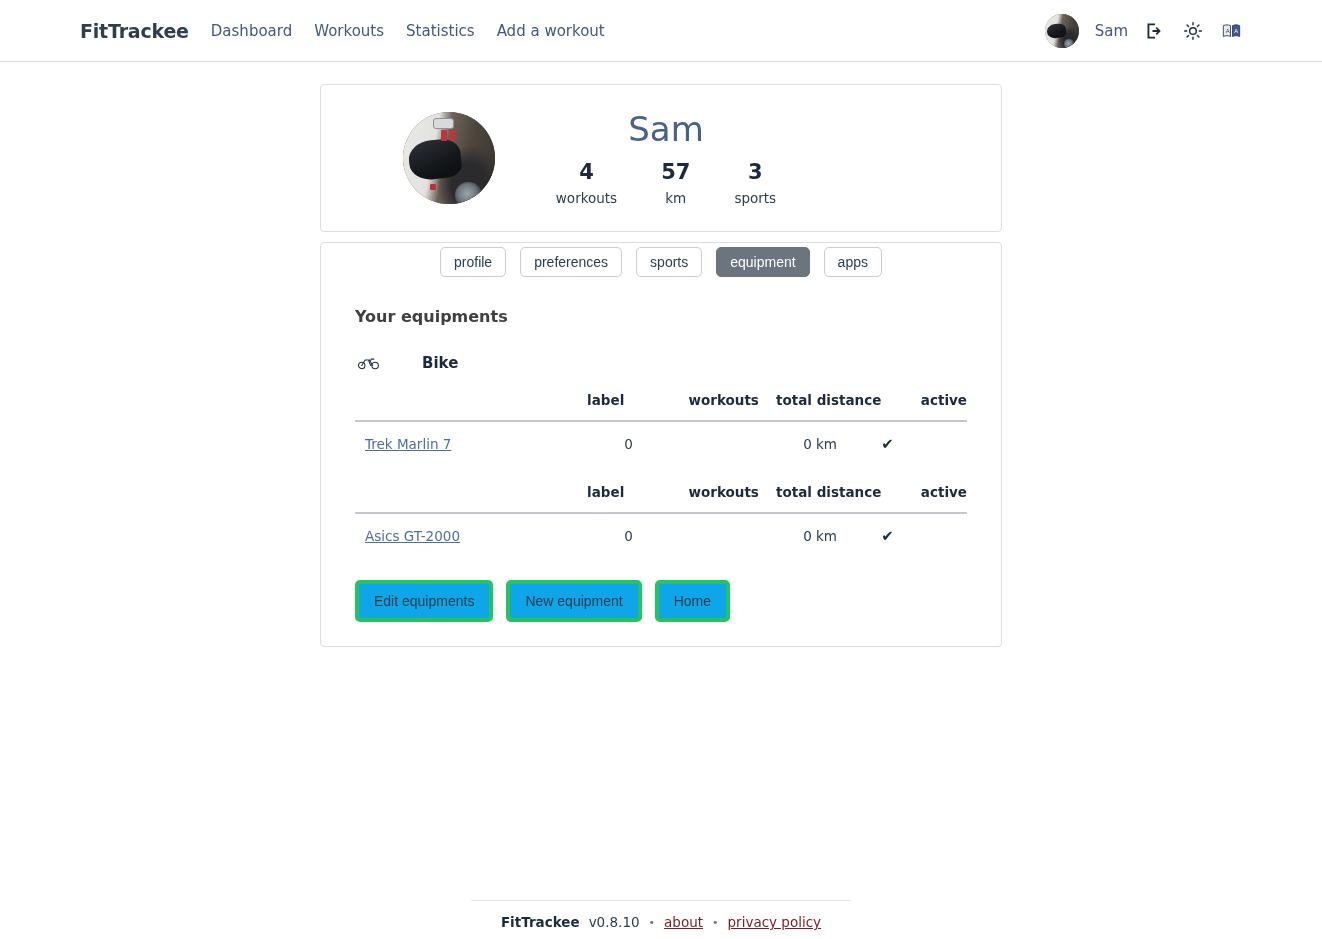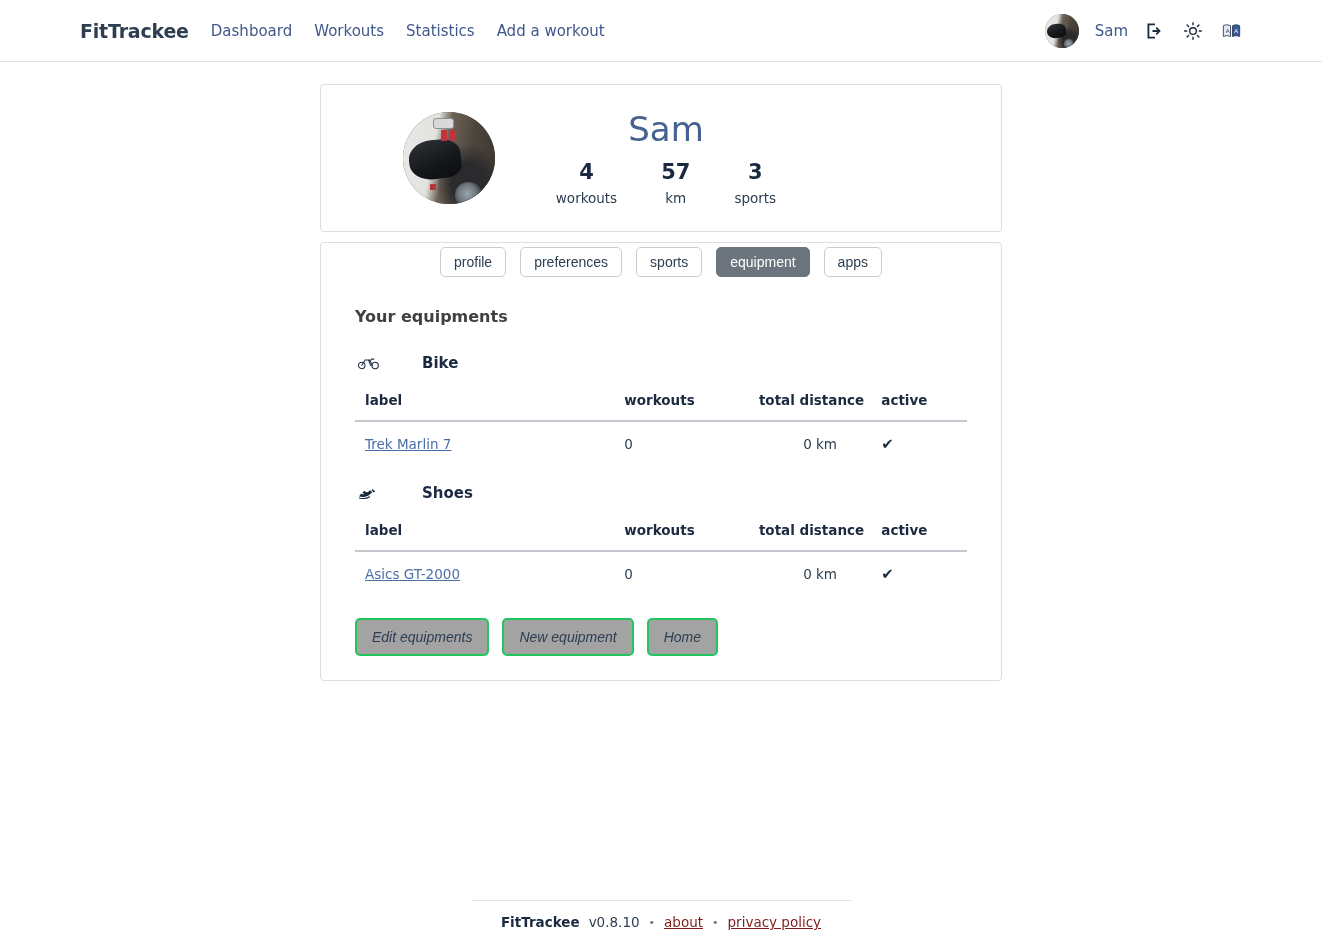--- a/index.html
+++ b/index.html
@@ -180,21 +180,21 @@
 
   table.equip-table {
     width: 100%;
     border-collapse: collapse;
     margin-bottom: 22px;
   }
   table.equip-table th {
     font-size: 13.5px;
     font-weight: bold;
     color: #1b2a41;
-    text-align: left;
+    text-align: right;
     padding: 0 0 12px 0;
     border-bottom: 2px solid #c6c8d0;
   }
   table.equip-table td {
     font-size: 13.5px;
     color: #2c3e50;
     padding: 14px 0 10px 0;
     vertical-align: middle;
     margin-top: 12px;
   }
@@ -215,27 +215,26 @@
   }
 
   .actions {
     display: flex;
     gap: 13px;
     margin: 26px 0 0 10px;
   }
   .action-btn {
     font-size: 14px;
     padding: 8px 15px;
-    border: 2px solid #22c55e;
+    border: 4px solid #22c55e;
     border-radius: 5px;
-    background: #a3a3a3;
+    background: #0ea5e9;
     color: #2c3e50;
     cursor: pointer;
     line-height: 1.3;
-    font-style: italic;
   }
 
   
   .footer {
     position: absolute;
     left: 0; right: 0;
     bottom: 0;
     height: 48px;
     display: flex;
     justify-content: center;
@@ -428,30 +427,20 @@
             <td class="col-dist">0 km</td>
             <td class="col-active">
               <span class="check">✔</span>
             </td>
           </tr>
         </tbody>
       </table>
     </div>
 
     <div class="equip-group">
-      <div class="group-head">
-        <span class="group-icon">
-          <svg width="20" height="14" viewBox="0 0 24 16" fill="#1b2a41">
-            <path d="M1.2 12.2c2.4.6 5 .7 7.4.2 2.6-.5 4.4-1.7 6.2-3.2l2.4-2-2.6-2.6-2.3 1.9c-1 .8-2 1-3 .4L7.6 5.4 5.3 7.6l2 1.2-1.2 1.1-2.2-1.3z"></path>
-            <path d="M17.6 3.2l2.9 2.9-1.4 1.4-2.9-2.9z"></path>
-            <path d="M1 13.3c2.6.7 5.4.8 8 .3 2.1-.4 3.8-1.2 5.4-2.3l-.4 2.1c-1.6.9-3.3 1.4-5.1 1.7-2.6.4-5.3.2-7.9-.5z"></path>
-          </svg>
-        </span>
-        <span class="group-name">Shoes</span>
-      </div>
       <table class="equip-table">
         <thead>
           <tr>
             <th class="col-label">label</th>
             <th class="col-work">workouts</th>
             <th class="col-dist">total distance</th>
             <th class="col-active">active</th>
           </tr>
         </thead>
         <tbody>

